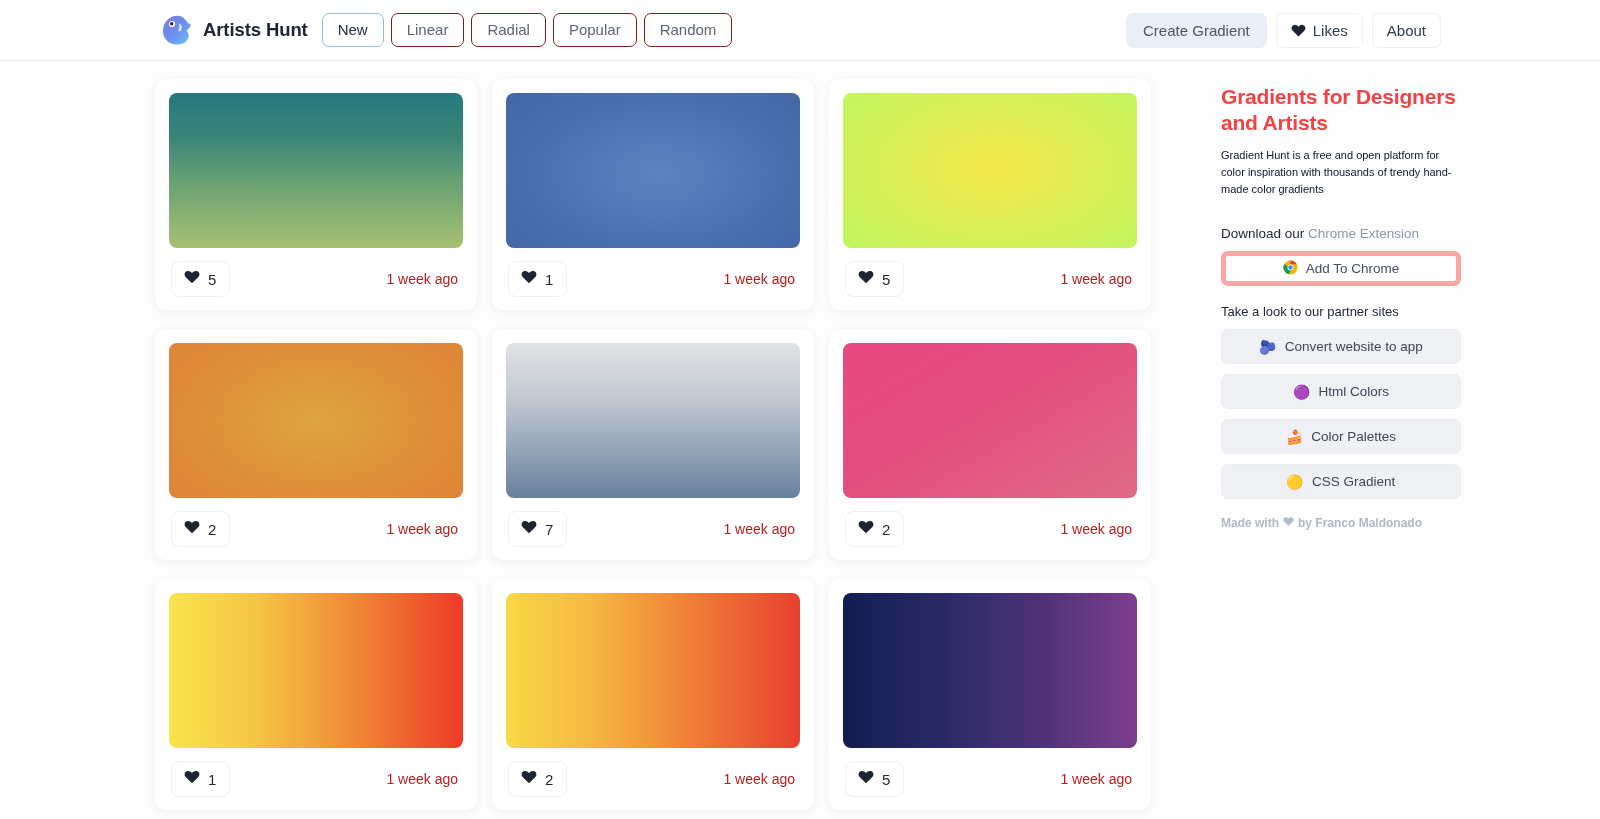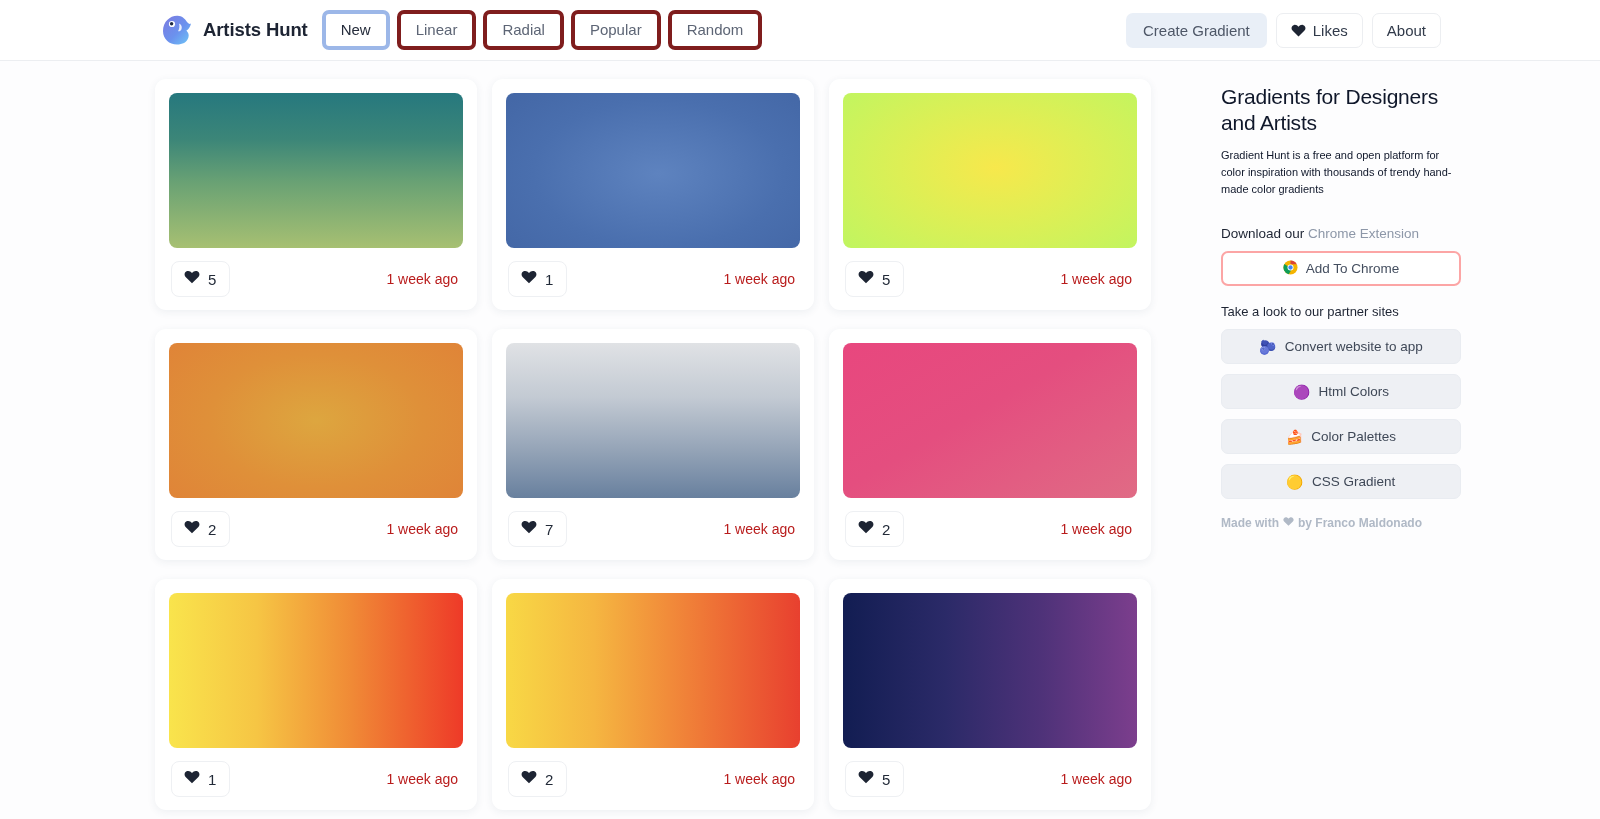--- a/index.html
+++ b/index.html
@@ -22,21 +22,21 @@
   .brand { display: flex; align-items: center; margin-left: 160px; }
   .logo-wrap { width: 34px; height: 34px; position: relative; }
   .brand-name {
     font-size: 18.5px; font-weight: bold; color: #1d2433;
     margin-left: 9px; letter-spacing: -0.1px; white-space: nowrap;
   }
   .nav-tabs { display: flex; align-items: center; margin-left: 14px; gap: 7px; }
   .tab {
     font-size: 15px; color: #5d6575;
     padding: 7px 15px 8px 15px;
-    border: 4px solid #7f1d1d; border-radius: 7px;
+    border: 1px solid #7f1d1d; border-radius: 7px;
     background: #fff; white-space: nowrap; cursor: pointer;
     line-height: 1.15;
   }
   .tab.active { color: #252c3b; border-color: #9cb7e8; }
   .header-right {
     margin-left: auto; margin-right: 159px;
     display: flex; align-items: center; gap: 9px;
   }
   .btn-create {
     font-size: 15px; color: #4a5costume; color: #4e5767;
@@ -75,36 +75,36 @@
     display: flex; align-items: center; gap: 8px;
     border: 1px solid #eef0f3; border-radius: 8px;
     padding: 7px 13px 7px 12px; cursor: pointer; background: #fff;
   }
   .like-count { font-size: 15px; color: #222a38; line-height: 1; }
   .time-ago { font-size: 14px; color: #b91c1c; margin-right: 3px; }
 
   
   .sidebar { width: 240px; margin-left: 46px; padding-top: 5px; }
   .side-title {
-    font-size: 21px; color: #0f172a; line-height: 1.24;
-    letter-spacing: -0.2px; font-weight: normal;
+    font-size: 21px; color: #ef4444; line-height: 1.24;
+    letter-spacing: -0.2px; font-weight: bold;
   }
   .side-desc {
     font-size: 11px; color: #0f172a; line-height: 1.55;
     margin-top: 11px;
   }
   .dl-line { font-size: 13.5px; color: #1d2433; margin-top: 28px; }
   .dl-line .ext-link { color: #8d97a8; }
   .side-btn {
     width: 100%; height: 35px; margin-top: 10px;
     border-radius: 7px; font-size: 13.5px;
     display: flex; align-items: center; justify-content: center; gap: 8px;
     cursor: pointer;
   }
-  .side-btn.white { background: #fff; border: 2px solid #fca5a5; color: #444e5f; }
+  .side-btn.white { background: #fff; border: 5px solid #fca5a5; color: #444e5f; }
   .side-btn.grey  { background: #eef0f4; border: 1px solid #e9ecf1; color: #3f4857; }
   .partner-label { font-size: 13px; color: #1d2433; margin-top: 18px; }
   .made-with {
     font-size: 12px; color: #b0b9c6; margin-top: 17px;
     display: flex; align-items: center; gap: 4px; font-weight: bold;
   }
   .emoji { font-size: 14px; line-height: 1; }
 </style>
 </head>
 <body>

